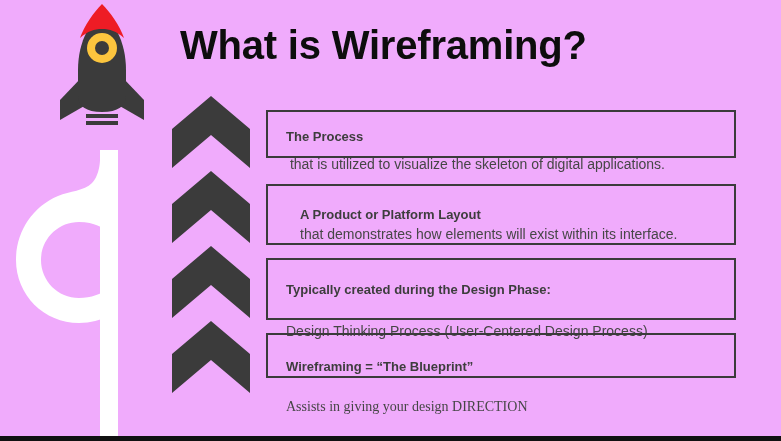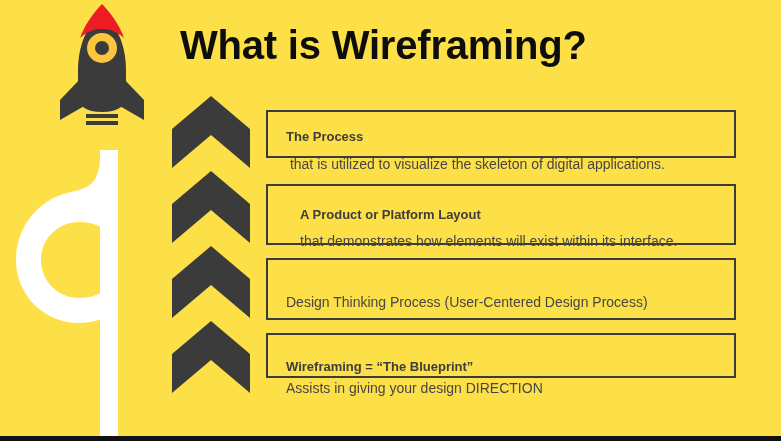--- a/index.html
+++ b/index.html
@@ -5,21 +5,21 @@
   html, body {
     margin: 0;
     padding: 0;
     background: #ffffff;
   }
   #slide {
     position: relative;
     width: 781px;
     height: 441px;
     overflow: hidden;
-    background: #fde047;
+    background: #f0abfc;
     font-family: "Liberation Sans", sans-serif;
   }
 
   
   #artwork {
     position: absolute;
     left: 0;
     top: 0;
     width: 200px;
     height: 441px;
@@ -78,25 +78,25 @@
     font-size: 14px;
     font-weight: normal;
     color: #464646;
     line-height: 1.35;
     margin: 0;
     white-space: pre;
   }
   #box-0 .item-title { margin-top: 6px; }
   #box-0 .item-desc  { margin-top: 9px; }
   #box-1 .item-title { margin-top: 10px; }
-  #box-1 .item-desc  { margin-top: 8px; }
+  #box-1 .item-desc  { margin-top: 1px; }
   #box-2 .item-title { margin-top: 11px; }
   #box-2 .item-desc  { margin-top: 23px; }
   #box-3 .item-title { margin-top: 13px; }
-  #box-3 .item-desc  { margin-top: 3px; }
+  #box-3 .item-desc  { margin-top: 22px; font-family: Liberation Serif, serif; }
 
   
   #bottom-bar {
     position: absolute;
     left: 0;
     bottom: 0;
     width: 781px;
     height: 5px;
     background: #111111;
   }
@@ -172,20 +172,21 @@
 
   <div class="item-box" id="box-0">
     <p class="item-title">The Process</p>
     <p class="item-desc"> that is utilized to visualize the skeleton of digital applications.</p>
   </div>
   <div class="item-box" id="box-1">
     <p class="item-title">A Product or Platform Layout</p>
     <p class="item-desc">that demonstrates how elements will exist within its interface.</p>
   </div>
   <div class="item-box" id="box-2">
+    <p class="item-title">Typically created during the Design Phase:</p>
     <p class="item-desc">Design Thinking Process (User-Centered Design Process)</p>
   </div>
   <div class="item-box" id="box-3">
     <p class="item-title">Wireframing = “The Blueprint”</p>
     <p class="item-desc">Assists in giving your design DIRECTION</p>
   </div>
 
   <div id="bottom-bar"></div>
 </div>
 

